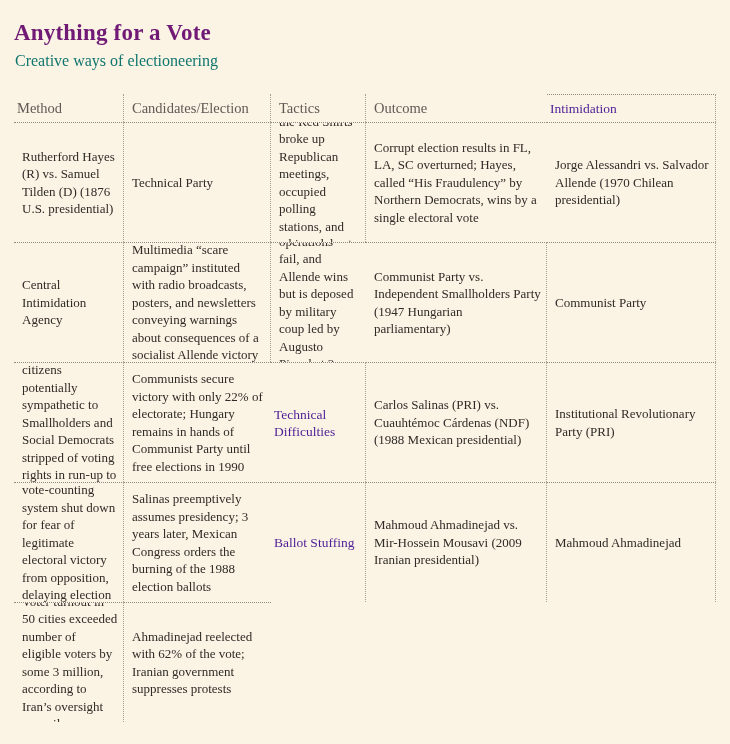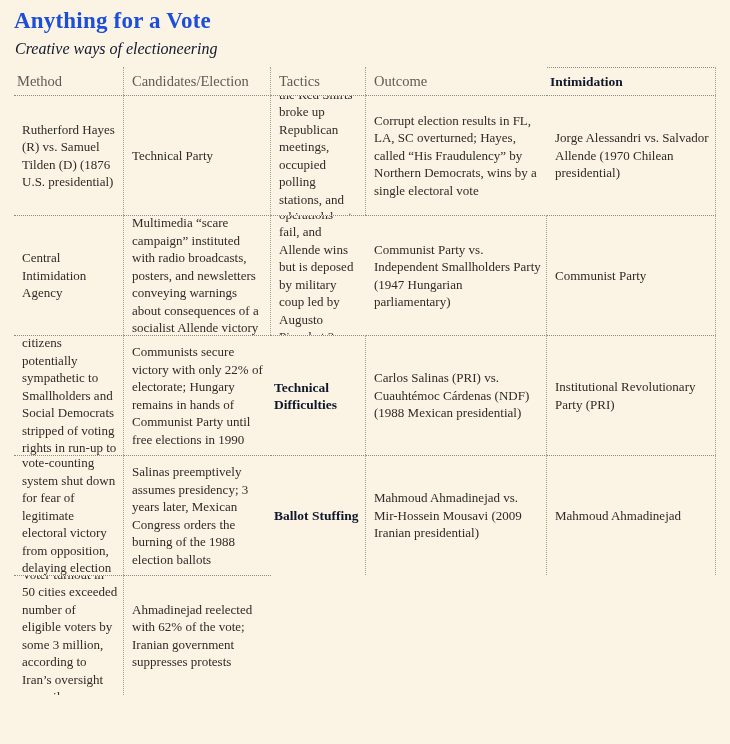--- a/index.html
+++ b/index.html
@@ -10,36 +10,35 @@
   }
   .page {
     width: 730px;
     height: 744px;
     box-sizing: border-box;
     padding: 0 14px;
     background: #fbf3e4;
     overflow: hidden;
   }
   .title {
-    margin: 8px 0 0 0;
+    margin: 20px 0 0 0;
     font-size: 23px;
     line-height: 26px;
     font-weight: bold;
-    color: #1d4ed8;
+    color: #701a75;
     letter-spacing: 0.2px;
   }
   .subtitle {
     margin: 5px 0 0 1px;
     font-size: 16px;
     line-height: 19px;
-    font-style: italic;
-    color: #0f172a;
+    color: #0f766e;
   }
   .table {
-    margin-top: 9px;
+    margin-top: 24px;
     display: grid;
     grid-template-columns: 110px 147px 95px 181px 169px;
     grid-template-rows: 28px repeat(5, 120px);
     width: 702px;
   }
   .cell {
     box-sizing: border-box;
     display: flex;
     flex-direction: column;
     justify-content: center;
@@ -52,24 +51,24 @@
   .cell.vline { border-right: 1px dotted #a59d90; }
   .cell.body  { border-top: 1px dotted #8f8a80; }
   .cell.head {
     justify-content: flex-end;
     padding-bottom: 5px;
     font-size: 14.5px;
     color: #5f5a54;
   }
   .cell.col1 { padding-left: 3px; padding-right: 3px; }
   .cell.method {
-    font-weight: bold;
+    font-weight: normal;
     font-size: 13.5px;
     line-height: 17px;
-    color: #0f172a;
+    color: #4c1d95;
     overflow-wrap: break-word;
     hyphens: manual;
   }
 </style>
 </head>
 <body>
 
 <div class="page">
 
   <h1 class="title">Anything for a Vote</h1>

